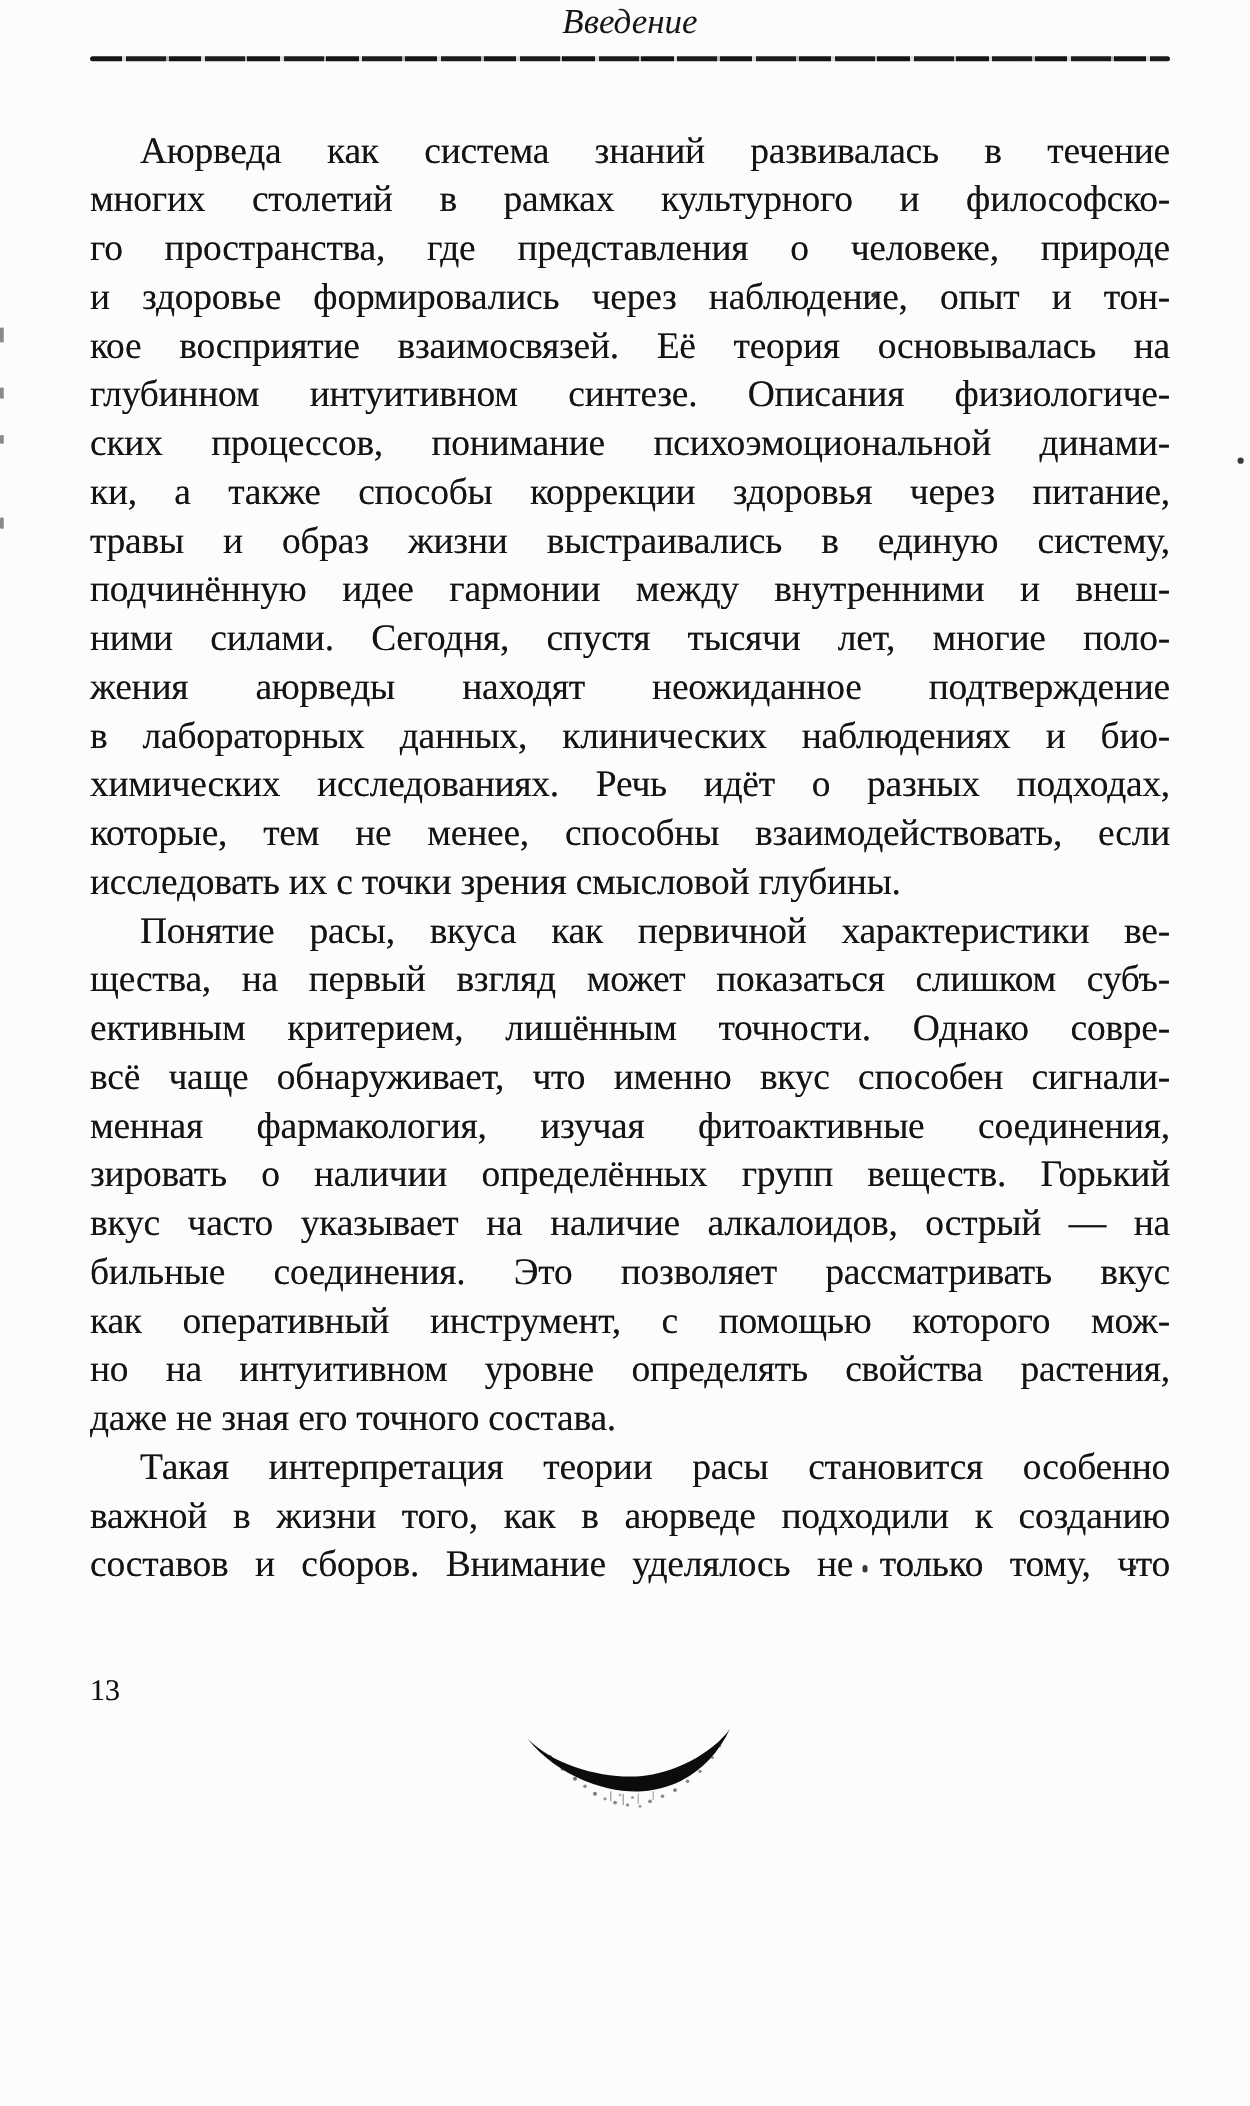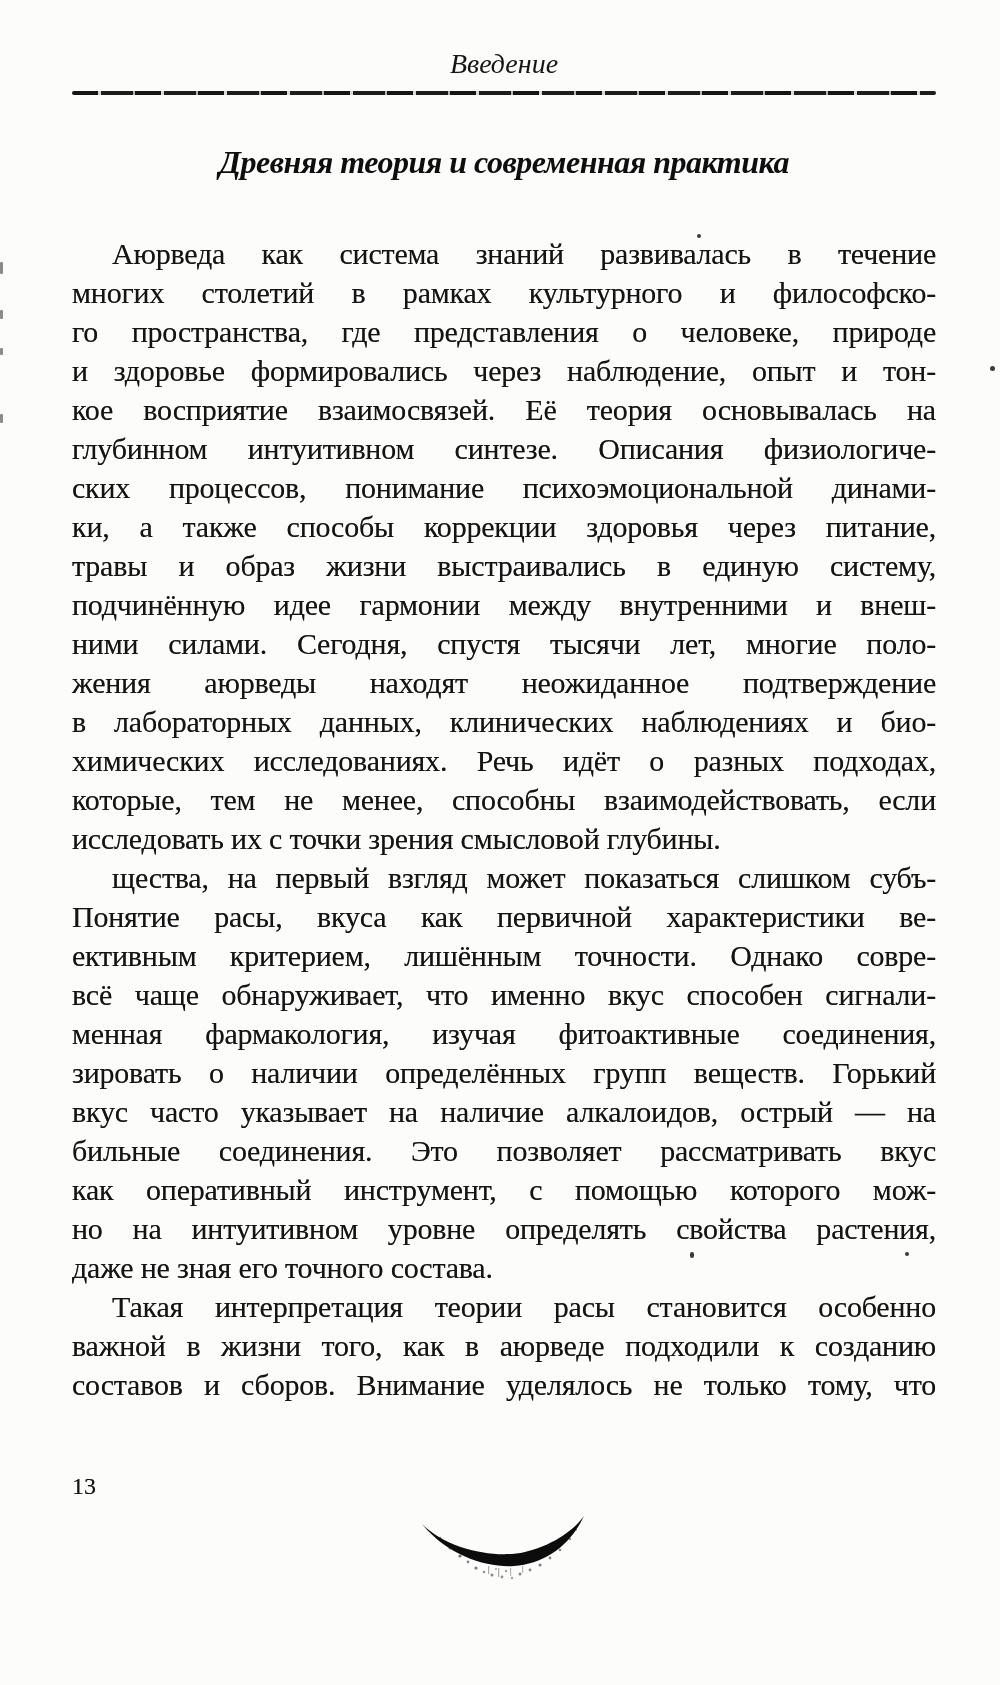--- a/index.html
+++ b/index.html
@@ -11,21 +11,20 @@
     position:relative;
     width:1000px; height:1685px;
     margin:0 auto;
     background:#fcfcfb;
     color:#141414;
     overflow:hidden;
   }
   .content { width:864px; margin-left:72px; }
 
   .running-head {
-    padding-top:46px;
     text-align:center;
     font-style:italic;
     font-size:28px;
     line-height:36px;
     color:#161616;
   }
   .head-rule {
     margin-top:9px;
     height:4px;
     background:
@@ -84,21 +83,20 @@
 </head>
 <body>
 
 <div class="page">
   <div class="content">
 
     <div class="running-head">Введение</div>
 
     <div class="head-rule"></div>
 
-    <div class="section-title">Древняя теория и современная практика</div>
 
     <div class="body-text">
       <div class="para">
           <div class="line">Аюрведа как система знаний развивалась в течение</div>
           <div class="line">многих столетий в рамках культурного и философско-</div>
           <div class="line">го пространства, где представления о человеке, природе</div>
           <div class="line">и здоровье формировались через наблюдение, опыт и тон-</div>
           <div class="line">кое восприятие взаимосвязей. Её теория основывалась на</div>
           <div class="line">глубинном интуитивном синтезе. Описания физиологиче-</div>
           <div class="line">ских процессов, понимание психоэмоциональной динами-</div>
@@ -106,22 +104,22 @@
           <div class="line">травы и образ жизни выстраивались в единую систему,</div>
           <div class="line">подчинённую идее гармонии между внутренними и внеш-</div>
           <div class="line">ними силами. Сегодня, спустя тысячи лет, многие поло-</div>
           <div class="line">жения аюрведы находят неожиданное подтверждение</div>
           <div class="line">в лабораторных данных, клинических наблюдениях и био-</div>
           <div class="line">химических исследованиях. Речь идёт о разных подходах,</div>
           <div class="line">которые, тем не менее, способны взаимодействовать, если</div>
           <div class="line flush">исследовать их с точки зрения смысловой глубины.</div>
         </div>
       <div class="para">
+          <div class="line">Понятие расы, вкуса как первичной характеристики ве-</div>
           <div class="line">щества, на первый взгляд может показаться слишком субъ-</div>
-          <div class="line">Понятие расы, вкуса как первичной характеристики ве-</div>
           <div class="line">ективным критерием, лишённым точности. Однако совре-</div>
           <div class="line">всё чаще обнаруживает, что именно вкус способен сигнали-</div>
           <div class="line">менная фармакология, изучая фитоактивные соединения,</div>
           <div class="line">зировать о наличии определённых групп веществ. Горький</div>
           <div class="line">вкус часто указывает на наличие алкалоидов, острый — на</div>
           <div class="line">бильные соединения. Это позволяет рассматривать вкус</div>
           <div class="line">как оперативный инструмент, с помощью которого мож-</div>
           <div class="line">но на интуитивном уровне определять свойства растения,</div>
           <div class="line flush">даже не зная его точного состава.</div>
         </div>

